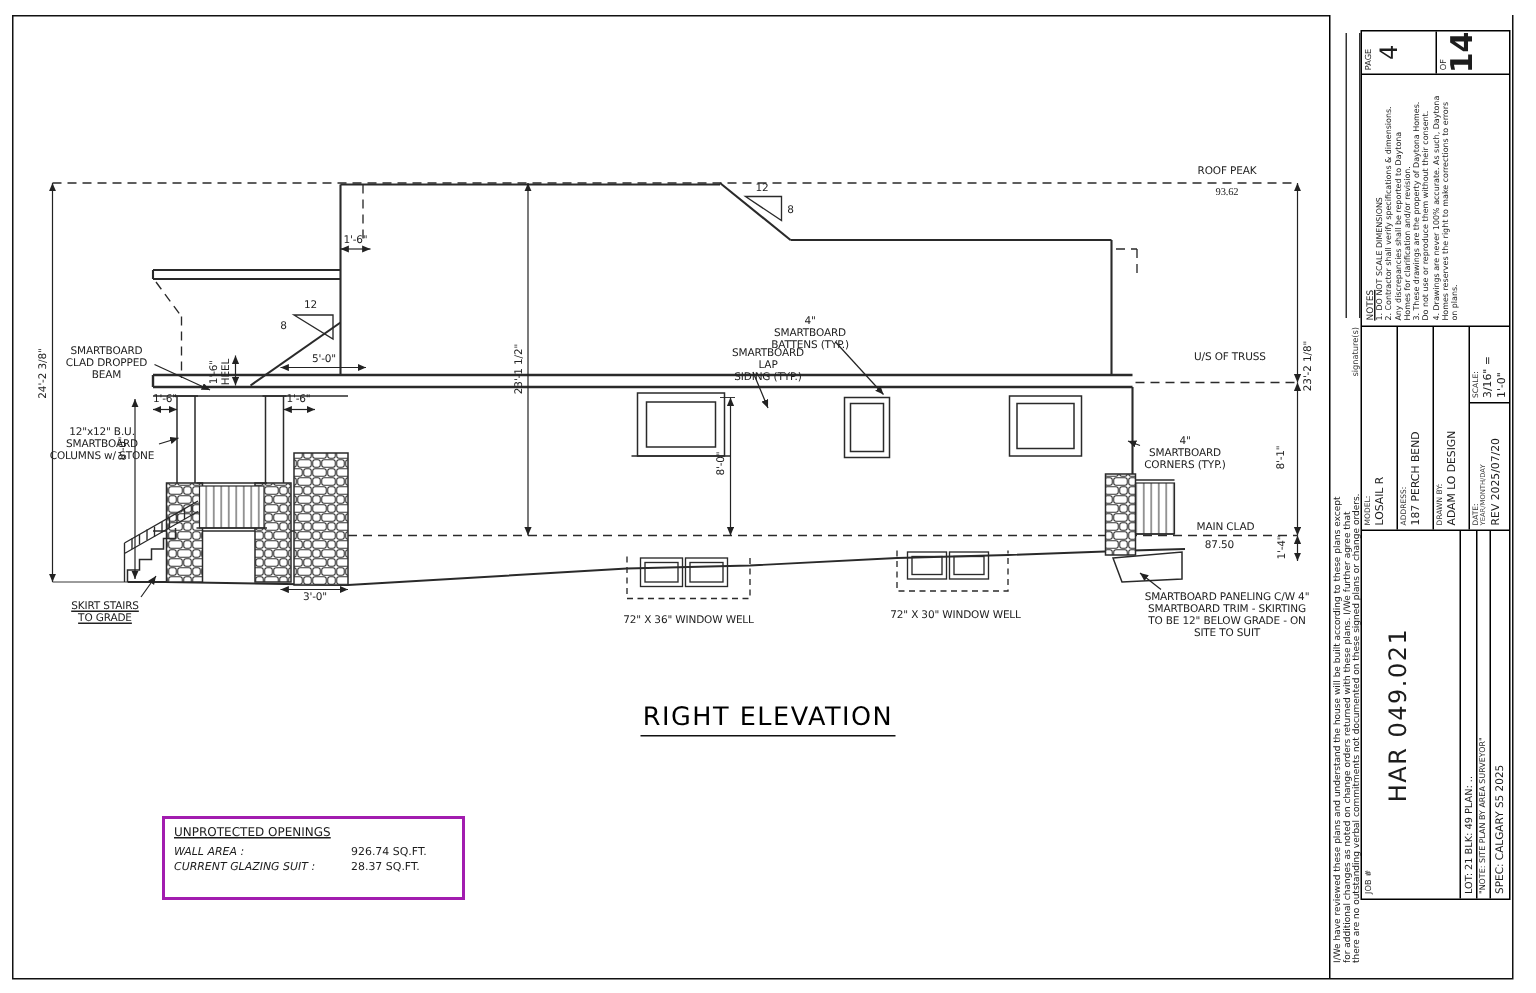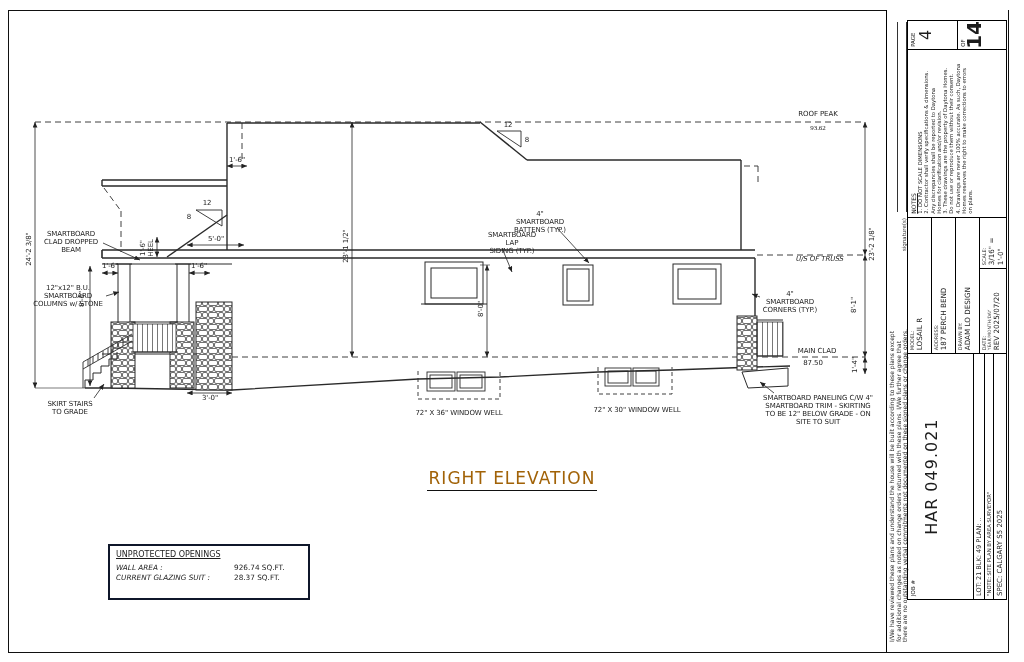--- a/index.html
+++ b/index.html
@@ -5,25 +5,25 @@
   html,body{margin:0;padding:0;background:#fff;}
   #sheet{position:relative;width:1024px;height:662px;background:#fff;overflow:hidden;
          font-family:"DejaVu Sans",sans-serif;color:#1c1c1c;}
   #border{position:absolute;left:8px;top:10px;width:999px;height:641px;border:1.2px solid #111;}
   svg{position:absolute;left:0;top:0;}
   .lbl{position:absolute;font-size:7px;line-height:1.15;color:#222;white-space:pre-line;
        text-align:center;letter-spacing:-0.1px;}
   .lft{text-align:left;}
   .rot{transform:rotate(-90deg);transform-origin:center center;}
   #title{position:absolute;left:402px;top:468px;width:220px;text-align:center;
-         font-size:17px;letter-spacing:1px;color:#a16207;}
+         font-size:17px;letter-spacing:1px;color:#000000;}
   #title span{border-bottom:1.6px solid #111;padding:0 2px 2px 2px;}
   
   #openings{position:absolute;left:108px;top:544px;width:202px;height:56px;
-            border:2px solid #0f172a;background:#fff;padding:4px 6px;box-sizing:border-box;}
+            border:2px solid #a21caf;background:#fff;padding:4px 6px;box-sizing:border-box;}
   #openings .ot{font-size:8px;text-decoration:underline;margin-bottom:4px;}
   #openings .orow{display:flex;font-size:7.3px;line-height:1.35;}
   #openings .olab{width:118px;font-style:italic;}
   
   #tb{position:absolute;left:886px;top:652px;width:642px;height:122px;
       transform:rotate(-90deg);transform-origin:0 0;border-top:1px solid #000;
       box-sizing:border-box;background:#fff;}
   #tb .row1{display:flex;height:20px;align-items:flex-start;}
   .disclaimer{font-size:6px;line-height:1.12;width:392px;padding:2px 0 0 10px;white-space:pre-line;color:#222;}
   .sigarea{flex:1;display:flex;align-items:flex-end;gap:6px;padding:2px 12px 0 0;}
@@ -186,37 +186,37 @@
       <path d="M502,248 L512,272" marker-end="url(#ar)"></path>
       <path d="M760,297 L752,294" marker-end="url(#ar)"></path>
       <path d="M774,393 L760,382" marker-end="url(#ar)"></path>
       <path d="M94,398 L104,384" marker-end="url(#ar)"></path>
     </g>
   </svg>
 
   <div>
     <div class="lbl" style="left:792px;top:110px;width:52px;">ROOF PEAK</div>
     <div class="lbl" style="left:792px;top:124px;width:52px;font-family:Liberation Serif, serif;">93.62</div>
-    <div class="lbl lft" style="left:796px;top:255px;width:64px;font-style:italic;">U/S OF TRUSS</div>
+    <div class="lbl lft" style="left:796px;top:234px;width:64px;">U/S OF TRUSS</div>
     <div class="lbl" style="left:792px;top:347px;width:50px;">MAIN CLAD</div>
     <div class="lbl" style="left:788px;top:359px;width:50px;">87.50</div>
 
     <div class="lbl" style="left:512px;top:210px;width:56px;">4" SMARTBOARD
 BATTENS (TYP.)</div>
     <div class="lbl" style="left:482px;top:231px;width:60px;">SMARTBOARD LAP
 SIDING (TYP.)</div>
     <div class="lbl" style="left:762px;top:290px;width:56px;">4" SMARTBOARD
 CORNERS (TYP.)</div>
     <div class="lbl" style="left:40px;top:230px;width:62px;">SMARTBOARD
 CLAD DROPPED
 BEAM</div>
     <div class="lbl" style="left:30px;top:284px;width:76px;">12"x12" B.U.
 SMARTBOARD
 COLUMNS w/ STONE</div>
-    <div class="lbl" style="left:40px;top:400px;width:60px;">SKIRT STAIRS
+    <div class="lbl" style="left:40px;top:400px;width:60px;text-decoration:underline;">SKIRT STAIRS
 TO GRADE</div>
     <div class="lbl" style="left:756px;top:394px;width:124px;">SMARTBOARD PANELING C/W 4"
 SMARTBOARD TRIM - SKIRTING
 TO BE 12" BELOW GRADE - ON
 SITE TO SUIT</div>
 
     <div class="lbl" style="left:400px;top:409px;width:118px;">72" X 36" WINDOW WELL</div>
     <div class="lbl" style="left:578px;top:406px;width:118px;">72" X 30" WINDOW WELL</div>
 
     <div class="lbl rot" style="left:4px;top:245px;width:50px;">24'-2 3/8"</div>

